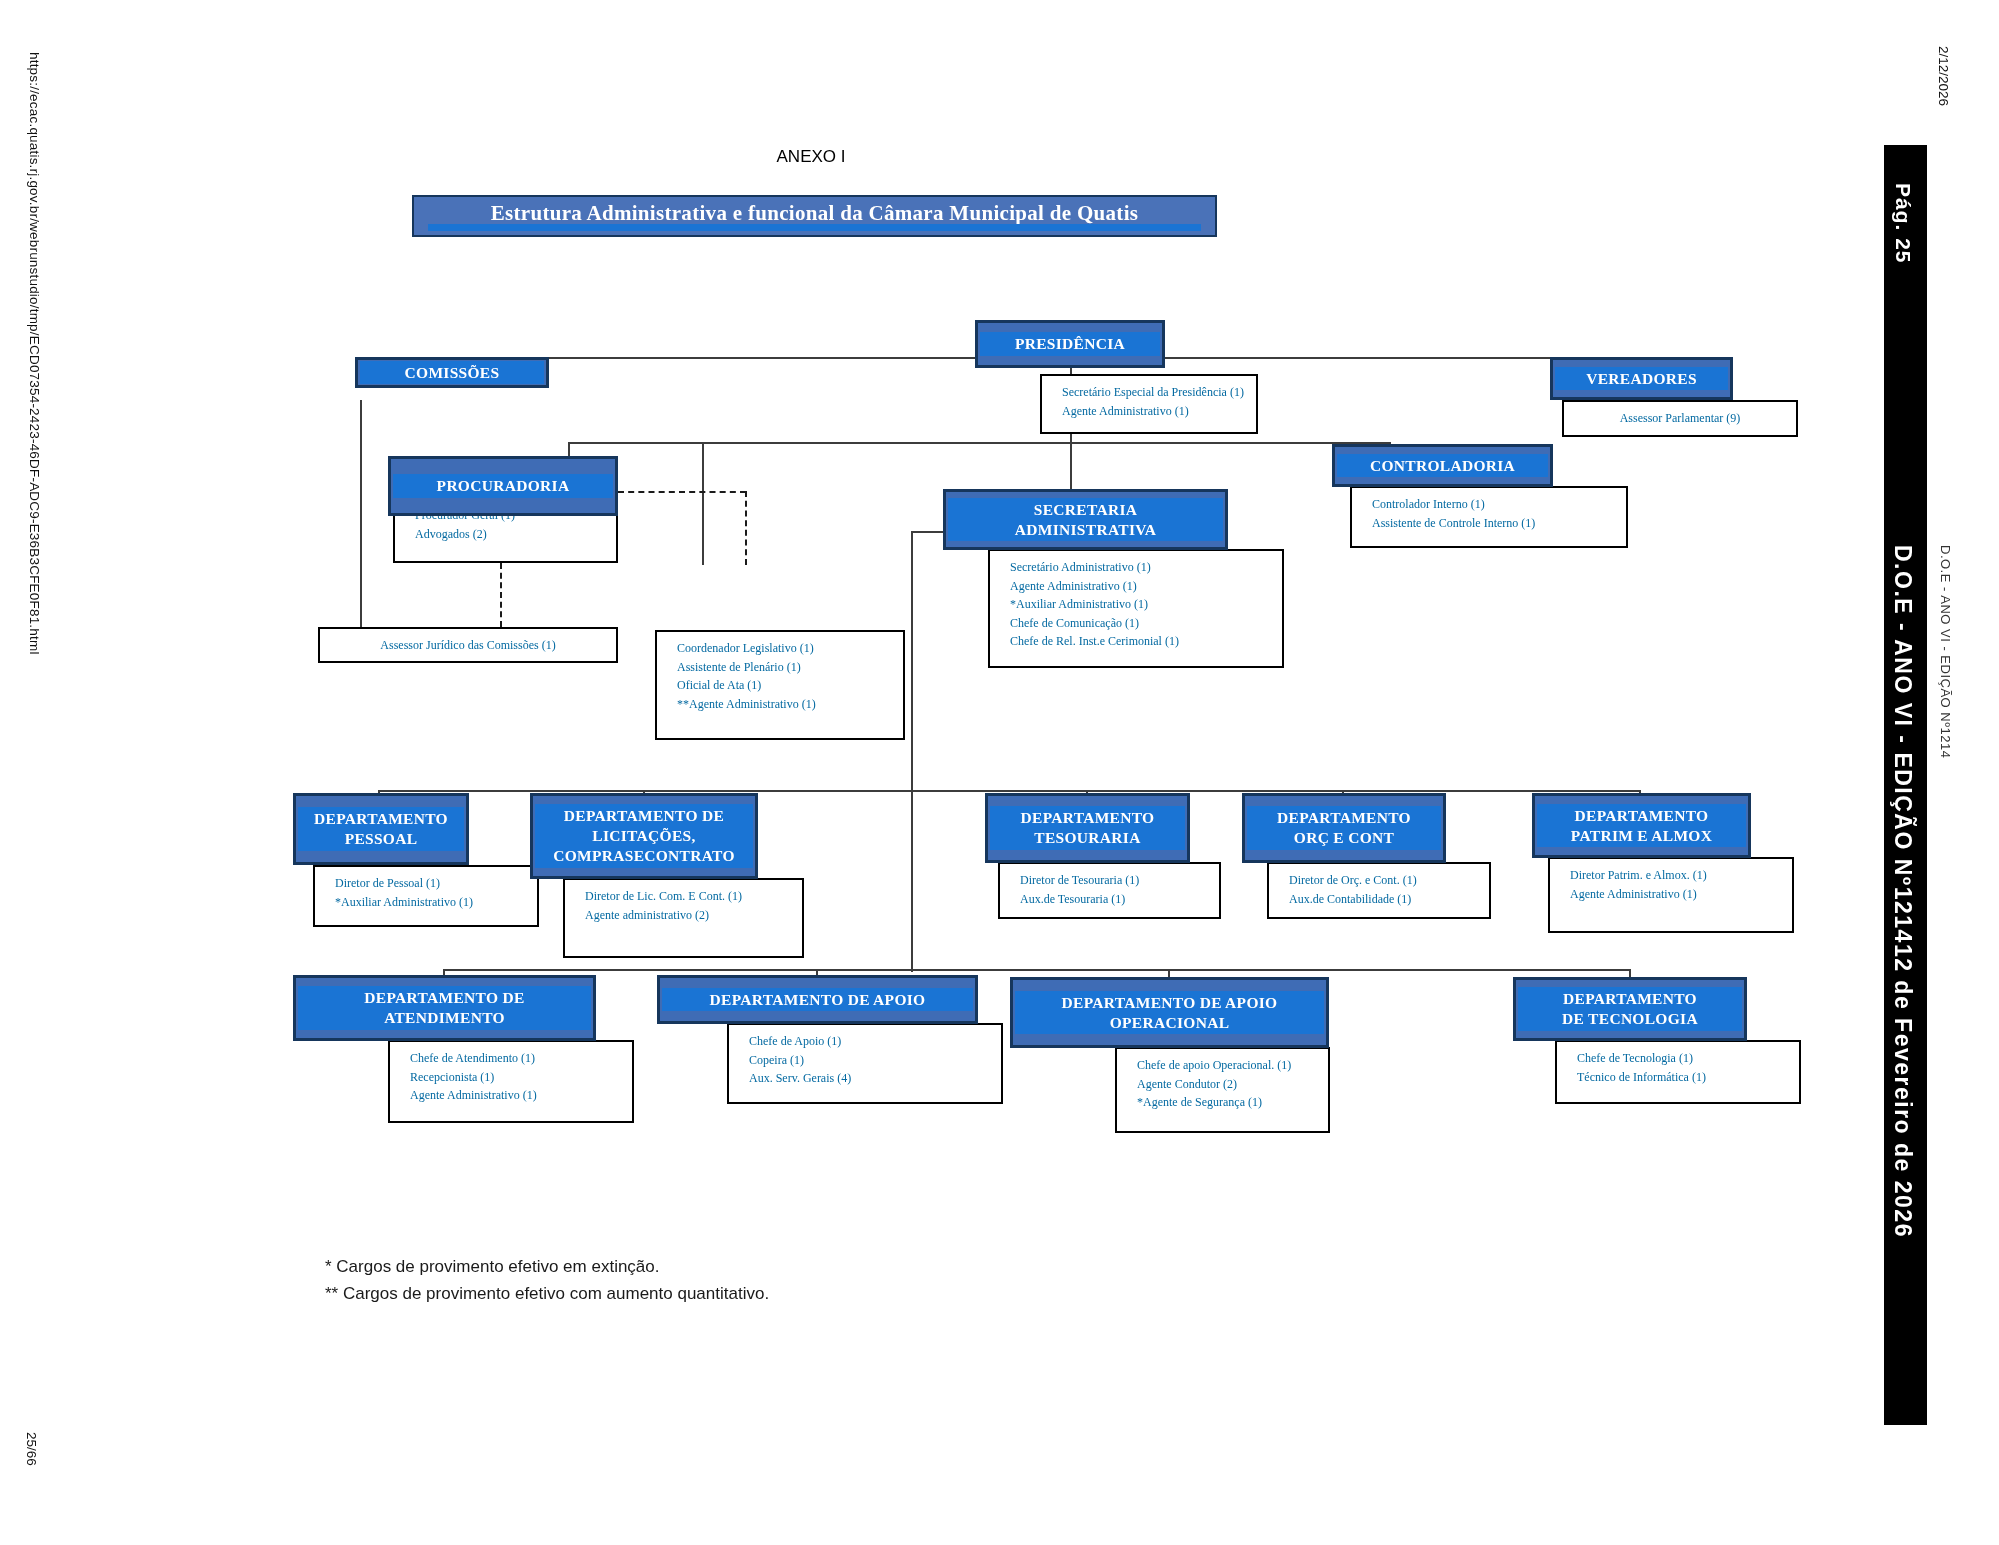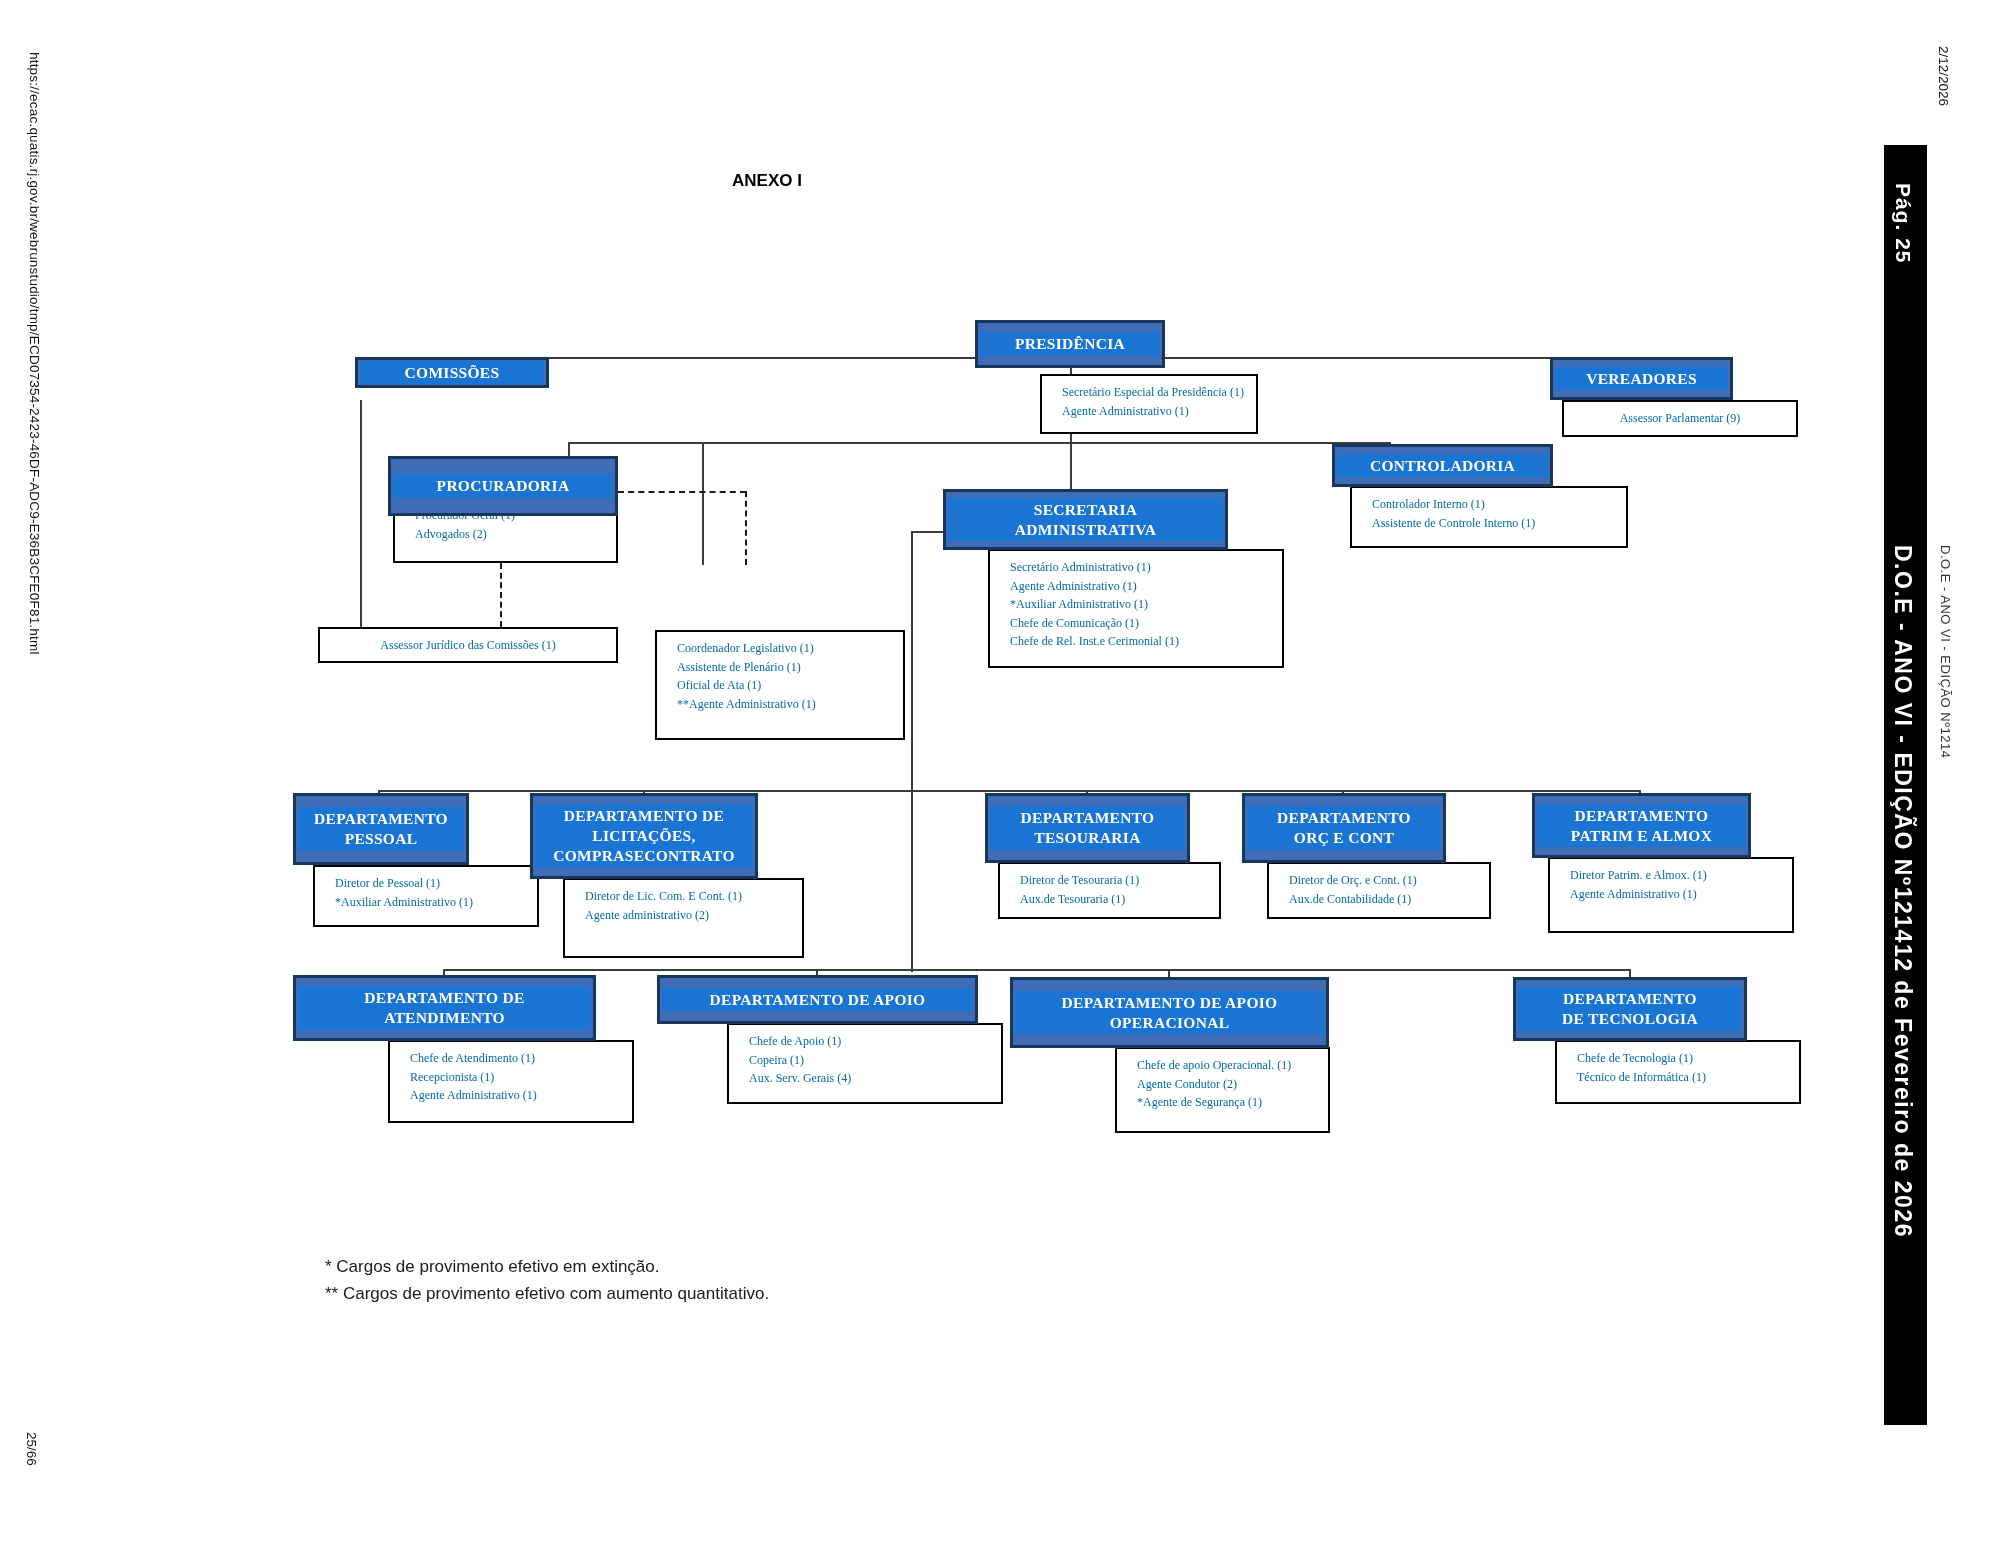--- a/index.html
+++ b/index.html
@@ -18,22 +18,22 @@
   
   .whitebox{position:absolute;box-sizing:border-box;background:#ffffff;border:2px solid #000;
            z-index:3;padding:7px 8px 5px 20px;}
   .whitebox .roles{font-size:12px;line-height:1.55;white-space:pre-line;color:#0369a1;}
   .centerbox{padding:14px 6px;display:flex;align-items:center;justify-content:center;text-align:center;}
   
   .banner{position:absolute;left:412px;top:195px;width:805px;height:42px;box-sizing:border-box;
           background:#4a72b8;border:2px solid #16365c;z-index:4;display:flex;align-items:center;justify-content:center;}
   .banner-text{color:#fff;font-weight:bold;font-size:21px;letter-spacing:.3px;margin-bottom:6px;}
   .banner-strip{position:absolute;left:14px;right:14px;bottom:4px;height:7px;background:#1a74d4;}
-  .anexo{position:absolute;left:667px;top:147px;width:200px;text-align:center;
-         font-family:"Liberation Sans",sans-serif;font-weight:bold;font-size:17px;color:#000;margin-top:24px;}
+  .anexo{position:absolute;left:711px;top:147px;width:200px;text-align:center;
+         font-family:"Liberation Sans",sans-serif;font-weight:normal;font-size:17px;color:#000;}
   
   .footnotes{position:absolute;left:325px;top:1253px;font-family:"Liberation Sans",sans-serif;
              font-size:17px;color:#1a1a1a;line-height:1.6;}
   
   .vtext{position:absolute;writing-mode:vertical-rl;text-orientation:mixed;white-space:nowrap;
          font-family:"Liberation Sans",sans-serif;color:#111;}
   .url-left{left:27px;top:52px;font-size:13.5px;letter-spacing:.2px;}
   .page-fraction{left:24px;top:1432px;font-size:13.5px;}
   .date-top{left:1936px;top:46px;font-size:13.5px;}
   .blackbar{position:absolute;left:1884px;top:145px;width:43px;height:1280px;background:#000;z-index:2;}
@@ -65,20 +65,24 @@
   <div class="vl" style="left:443px;top:969px;height:8px"></div>
   <div class="vl" style="left:816px;top:969px;height:8px"></div>
   <div class="vl" style="left:1168px;top:969px;height:10px"></div>
   <div class="vl" style="left:1629px;top:969px;height:10px"></div>
 
   <div class="dh" style="left:618px;top:491px;width:128px"></div>
   <div class="dv" style="left:745px;top:491px;height:74px"></div>
   <div class="dv" style="left:500px;top:563px;height:64px"></div>
 
   <div class="anexo">ANEXO I</div>
+  <div class="banner">
+    <span class="banner-text">Estrutura Administrativa e funcional da Câmara Municipal de Quatis</span>
+    <span class="banner-strip"></span>
+  </div>
 
   <div class="bluebox" style="left:975px;top:320px;width:190px;height:48px">
     <div class="bluebox-inner">PRESIDÊNCIA</div>
   </div>
   <div class="whitebox" style="left:1040px;top:374px;width:218px;height:60px">
     <div class="roles">Secretário Especial da Presidência (1)
 Agente Administrativo (1)</div>
   </div>
 
   <div class="bluebox" style="left:355px;top:357px;width:194px;height:31px">

